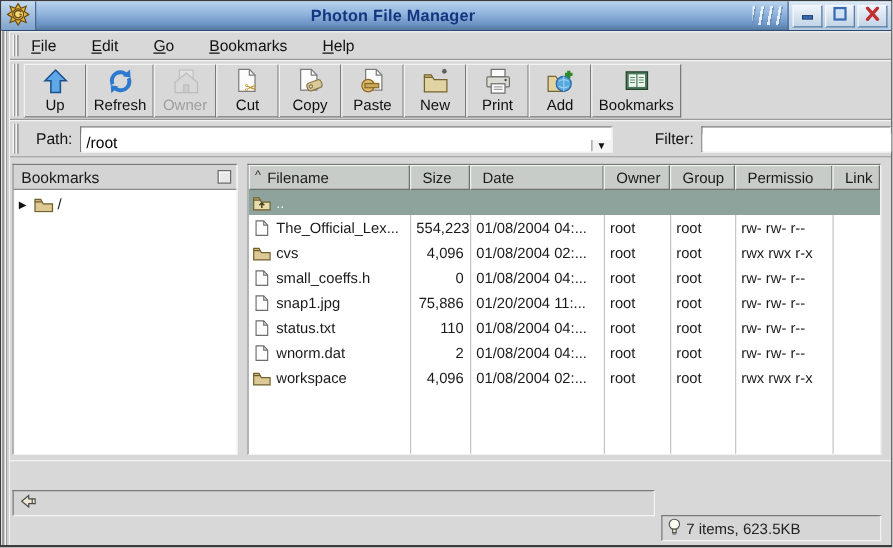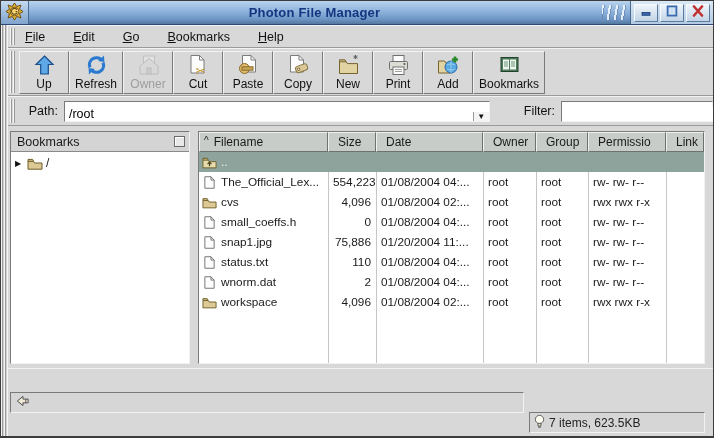--- a/index.html
+++ b/index.html
@@ -194,41 +194,41 @@
               <path d="M13 1.5 v4.5 h4.5" fill="none" stroke="#7c7c7c"></path>
               <text x="9" y="20.5" font-size="12" fill="#c09020" font-family="DejaVu Sans">✂</text>
             </svg>
           </span>
           <span class="tb-label">Cut</span>
         </button>
 
         <button class="tb-btn">
           <span class="icon-slot">
             <svg viewBox="0 0 24 22">
-              <path d="M6 1.5 h8.5 l4.5 4.5 v12 H6 Z" fill="#fcfcfc" stroke="#7c7c7c"></path>
-              <path d="M14.5 1.5 v4.5 H19" fill="none" stroke="#7c7c7c"></path>
-              <circle cx="8" cy="14.5" r="5" fill="#e0bc6c" stroke="#8a6a28"></circle>
-              <rect x="5.5" y="12.8" width="11" height="3.4" fill="#c8a858" stroke="#8a6a28"></rect>
-            </svg>
-          </span>
-          <span class="tb-label">Paste</span>
-        </button>
-
-        <button class="tb-btn">
-          <span class="icon-slot">
-            <svg viewBox="0 0 24 22">
               <path d="M4 1.5 h8.5 l4.5 4.5 v12 H4 Z" fill="#fcfcfc" stroke="#7c7c7c"></path>
               <path d="M12.5 1.5 v4.5 H17" fill="none" stroke="#7c7c7c"></path>
               <g transform="rotate(-20 15 14)">
                 <rect x="9" y="11" width="12" height="6.5" rx="2.5" fill="#dcc998" stroke="#8a7848"></rect>
                 <circle cx="12" cy="14.2" r="1.2" fill="#fff" stroke="#8a7848"></circle>
               </g>
             </svg>
           </span>
           <span class="tb-label">Copy</span>
+        </button>
+
+        <button class="tb-btn">
+          <span class="icon-slot">
+            <svg viewBox="0 0 24 22">
+              <path d="M6 1.5 h8.5 l4.5 4.5 v12 H6 Z" fill="#fcfcfc" stroke="#7c7c7c"></path>
+              <path d="M14.5 1.5 v4.5 H19" fill="none" stroke="#7c7c7c"></path>
+              <circle cx="8" cy="14.5" r="5" fill="#e0bc6c" stroke="#8a6a28"></circle>
+              <rect x="5.5" y="12.8" width="11" height="3.4" fill="#c8a858" stroke="#8a6a28"></rect>
+            </svg>
+          </span>
+          <span class="tb-label">Paste</span>
         </button>
 
         <button class="tb-btn">
           <span class="icon-slot">
             <svg viewBox="0 0 24 22">
               <path d="M3 7.8 V5.8 h5.4 l1.2 2" fill="#cdb97e" stroke="#75642e"></path>
               <path d="M3 7.8 h6.6 l1.2 1.8 H21 V19.5 H3 Z" fill="#e2d3a2" stroke="#75642e"></path>
               <g stroke="#606060" stroke-width="1">
                 <path d="M19 1 v4 M17 3 h4 M17.6 1.6 l2.8 2.8 M20.4 1.6 l-2.8 2.8"></path>
               </g>

